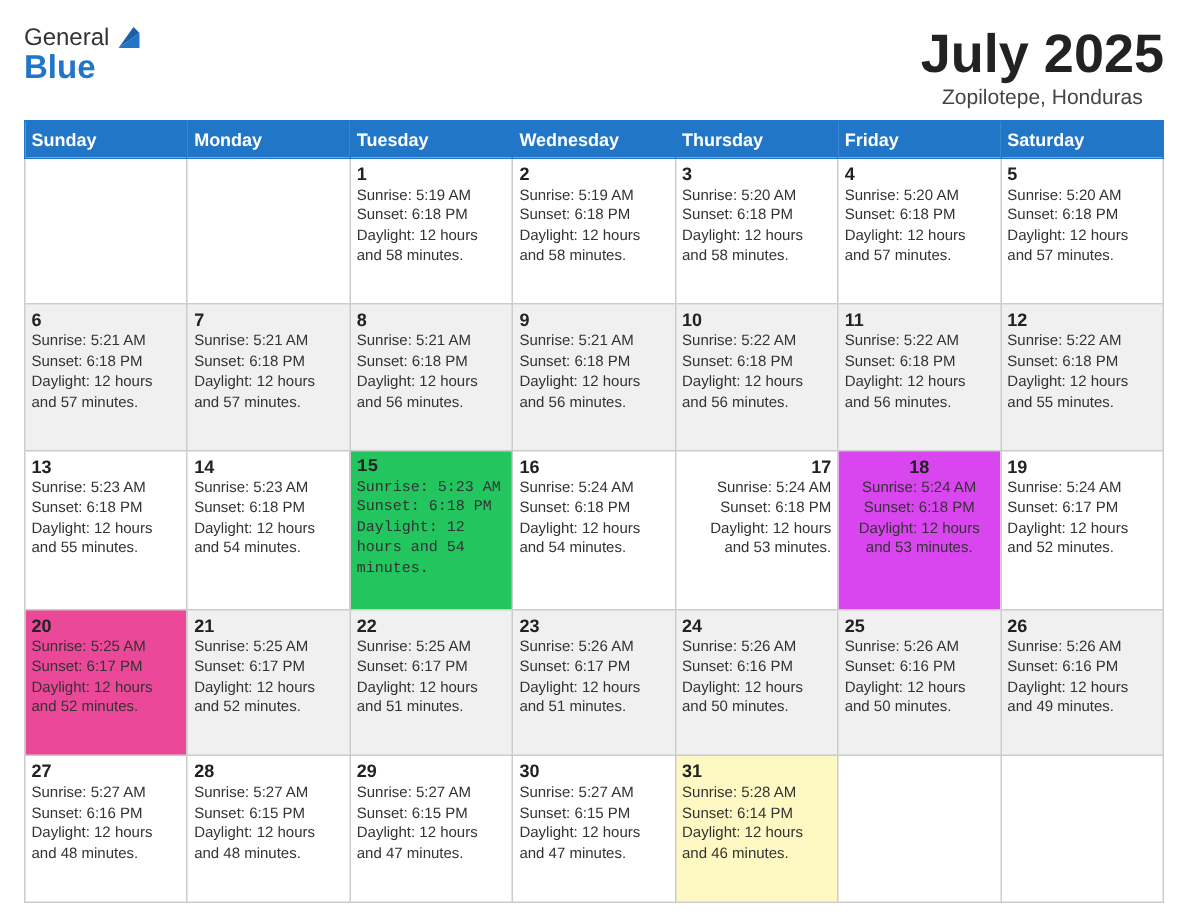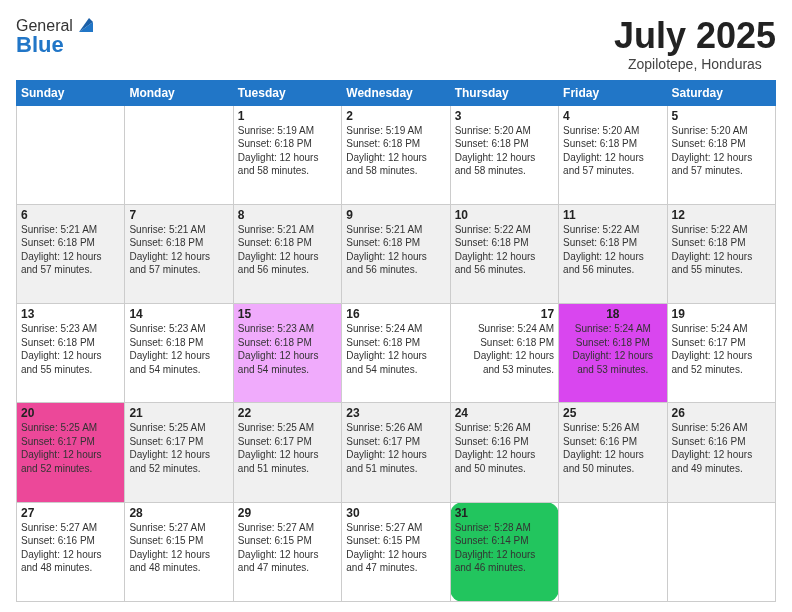--- a/index.html
+++ b/index.html
@@ -169,21 +169,21 @@
 Sunset: 6:18 PM
 Daylight: 12 hours and 55 minutes.</span></td>
         </tr>
         <tr>
           <td style="background: rgb(255, 255, 255);"><span class="day-num">13</span><span class="day-info" style="white-space: pre-line;">Sunrise: 5:23 AM
 Sunset: 6:18 PM
 Daylight: 12 hours and 55 minutes.</span></td>
           <td style="background: rgb(255, 255, 255);"><span class="day-num">14</span><span class="day-info" style="white-space: pre-line;">Sunrise: 5:23 AM
 Sunset: 6:18 PM
 Daylight: 12 hours and 54 minutes.</span></td>
-          <td style="background: #f0abfc;"><span class="day-num">15</span><span class="day-info" style="white-space: pre-line;">Sunrise: 5:23 AM
+          <td style="background: #22c55e; font-family: Liberation Mono, monospace;"><span class="day-num">15</span><span class="day-info" style="white-space: pre-line;">Sunrise: 5:23 AM
 Sunset: 6:18 PM
 Daylight: 12 hours and 54 minutes.</span></td>
           <td style="background: rgb(255, 255, 255);"><span class="day-num">16</span><span class="day-info" style="white-space: pre-line;">Sunrise: 5:24 AM
 Sunset: 6:18 PM
 Daylight: 12 hours and 54 minutes.</span></td>
           <td style="background: rgb(255, 255, 255); text-align: right;"><span class="day-num">17</span><span class="day-info" style="white-space: pre-line;">Sunrise: 5:24 AM
 Sunset: 6:18 PM
 Daylight: 12 hours and 53 minutes.</span></td>
           <td style="background: #d946ef; text-align: center;"><span class="day-num">18</span><span class="day-info" style="white-space: pre-line;">Sunrise: 5:24 AM
 Sunset: 6:18 PM
@@ -221,21 +221,21 @@
 Daylight: 12 hours and 48 minutes.</span></td>
           <td style="background: rgb(255, 255, 255);"><span class="day-num">28</span><span class="day-info" style="white-space: pre-line;">Sunrise: 5:27 AM
 Sunset: 6:15 PM
 Daylight: 12 hours and 48 minutes.</span></td>
           <td style="background: rgb(255, 255, 255);"><span class="day-num">29</span><span class="day-info" style="white-space: pre-line;">Sunrise: 5:27 AM
 Sunset: 6:15 PM
 Daylight: 12 hours and 47 minutes.</span></td>
           <td style="background: rgb(255, 255, 255);"><span class="day-num">30</span><span class="day-info" style="white-space: pre-line;">Sunrise: 5:27 AM
 Sunset: 6:15 PM
 Daylight: 12 hours and 47 minutes.</span></td>
-          <td style="background: #22c55e; border-radius: 13px;"><span class="day-num">31</span><span class="day-info" style="white-space: pre-line;">Sunrise: 5:28 AM
+          <td style="background: #fef9c3;"><span class="day-num">31</span><span class="day-info" style="white-space: pre-line;">Sunrise: 5:28 AM
 Sunset: 6:14 PM
 Daylight: 12 hours and 46 minutes.</span></td>
           <td class="empty-cell" style="background: rgb(255, 255, 255);"></td>
           <td class="empty-cell" style="background: rgb(255, 255, 255);"></td>
         </tr>
       </tbody>
   </table>
 </div>
 
 </body></html>

